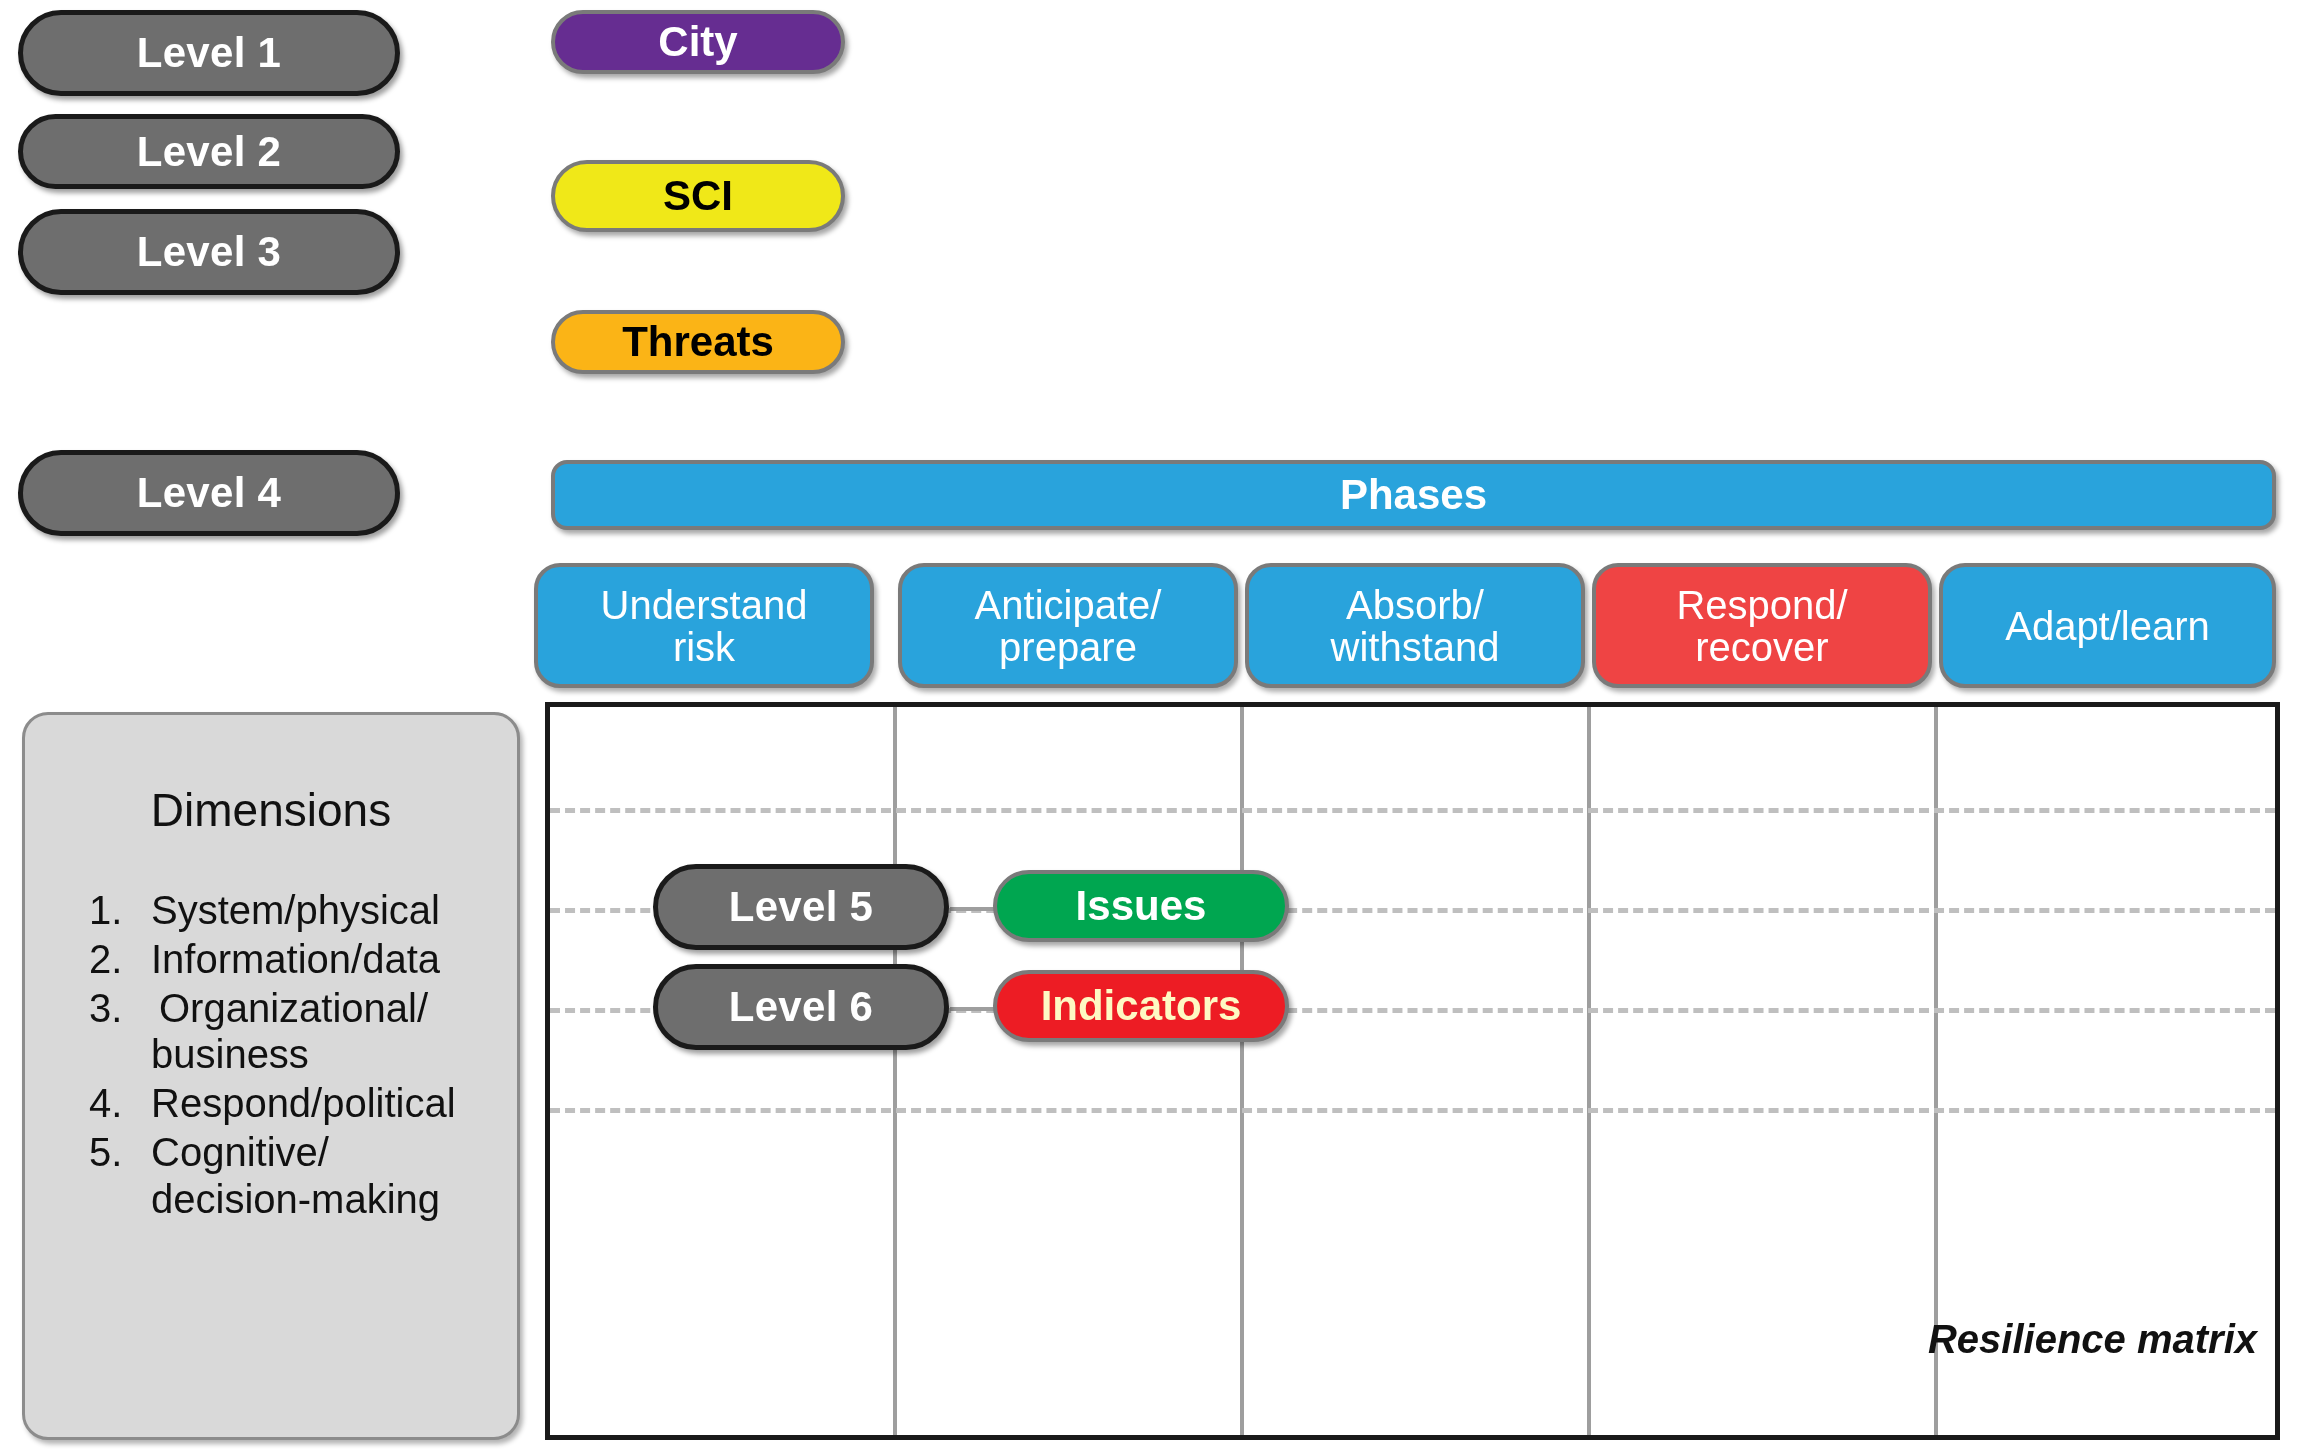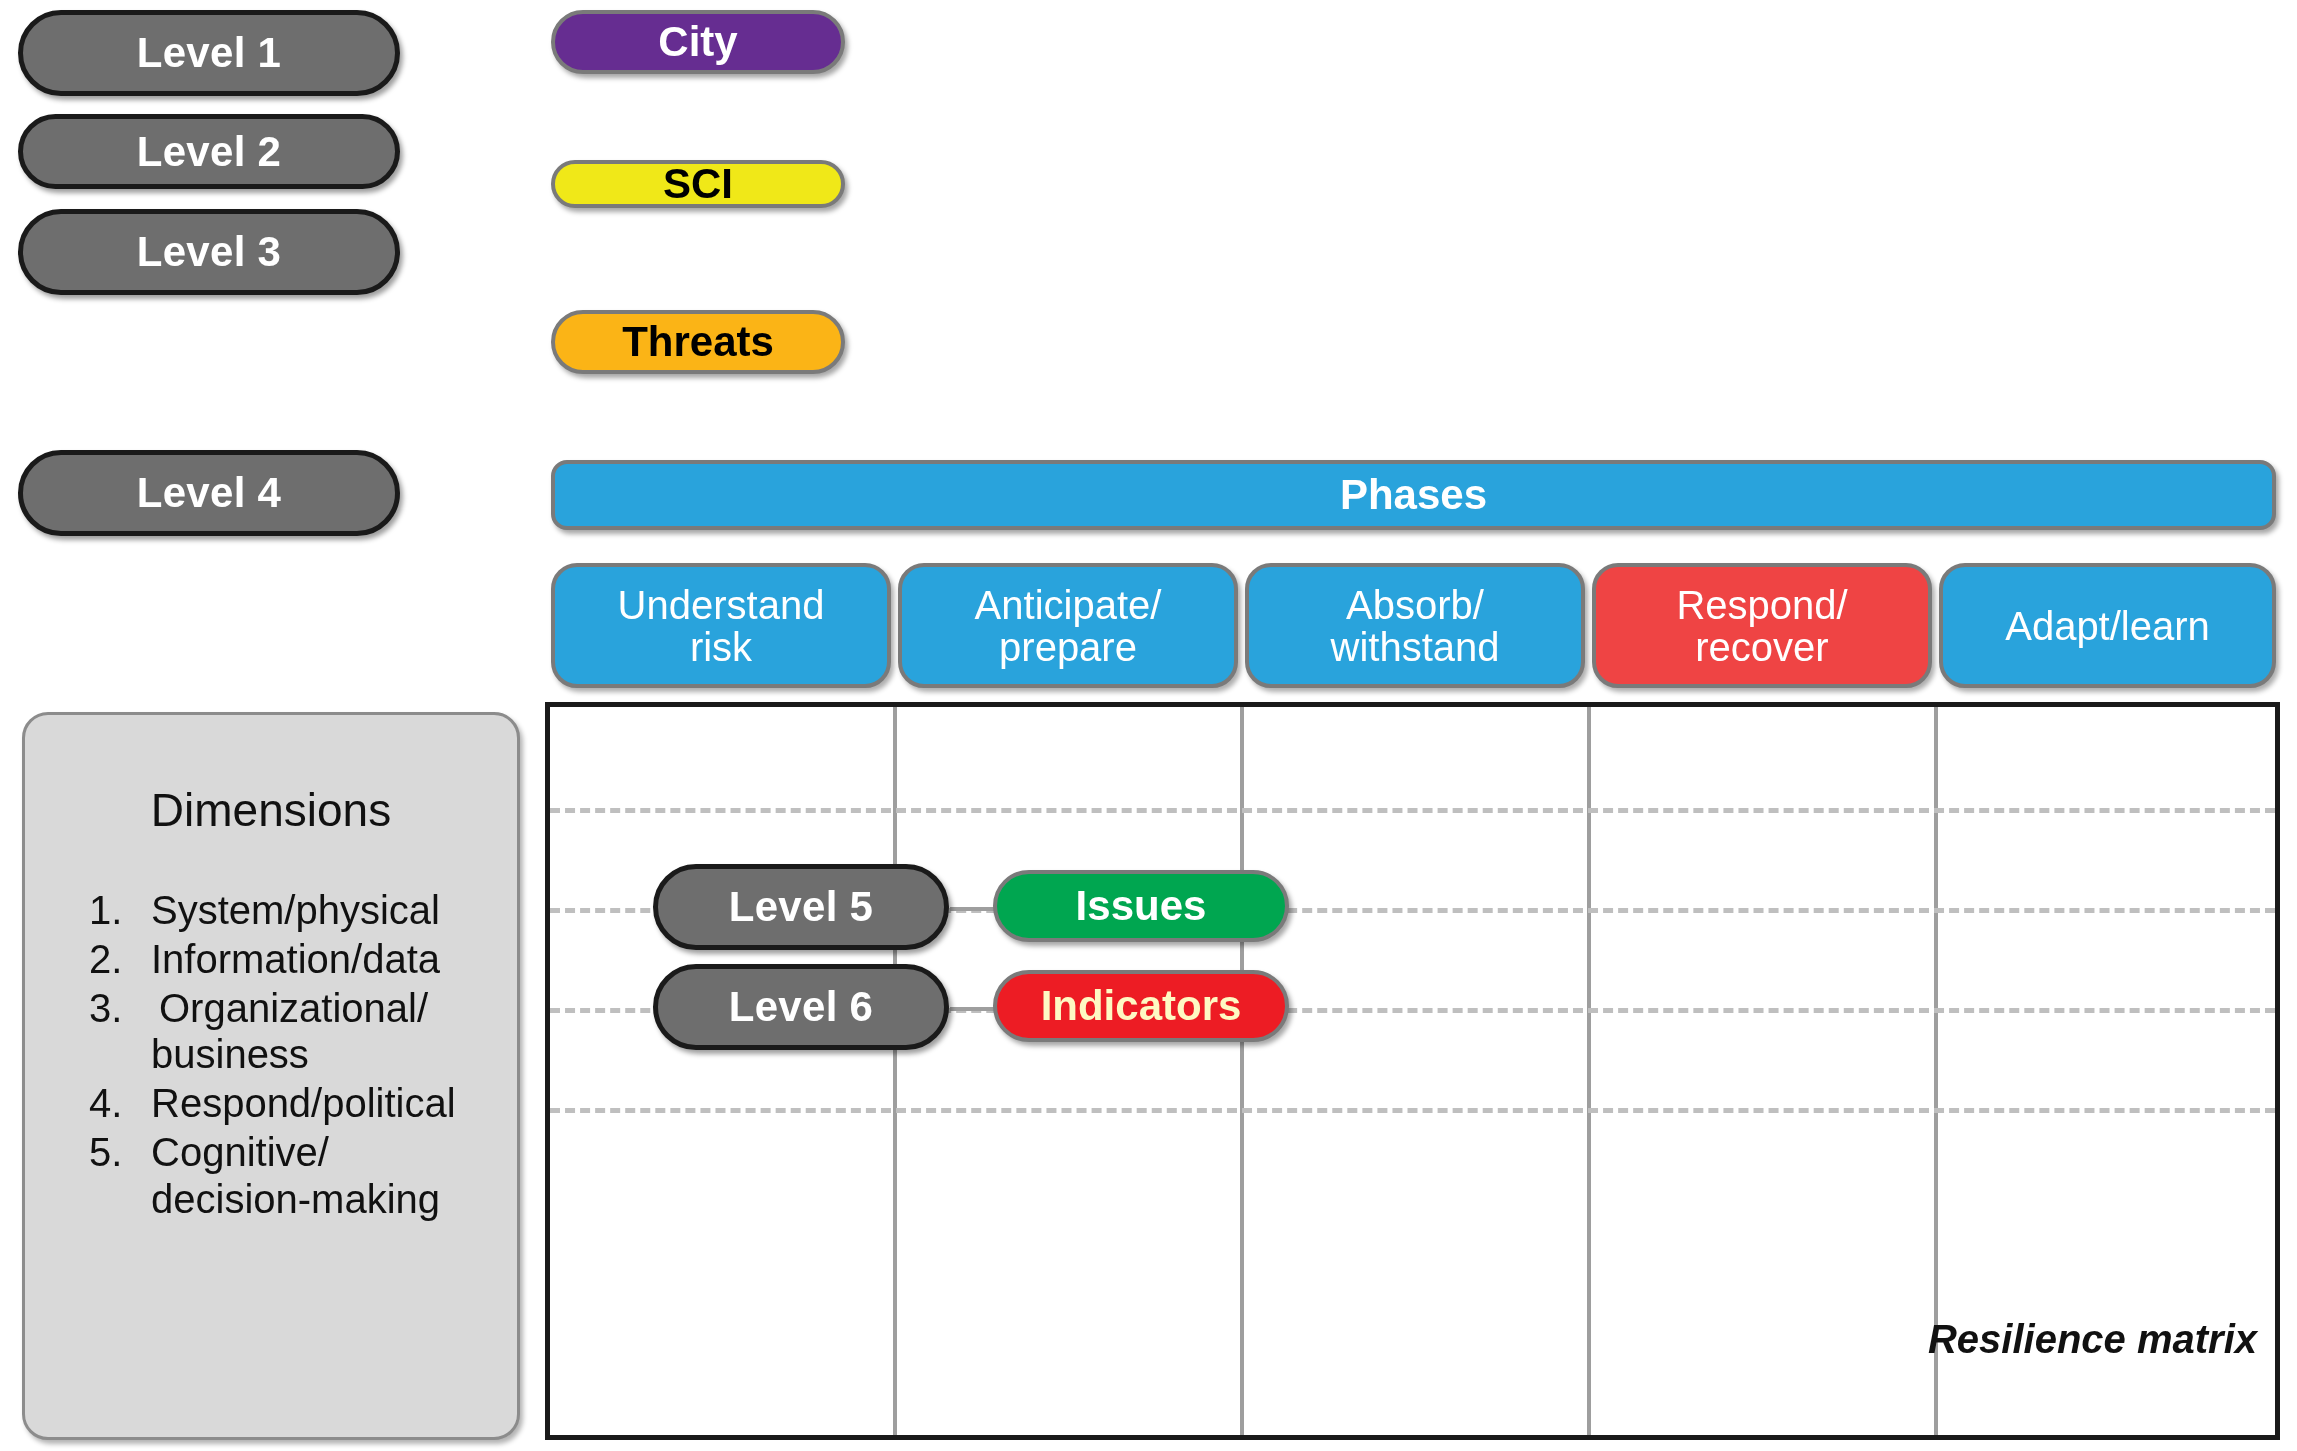--- a/index.html
+++ b/index.html
@@ -157,33 +157,33 @@
   </div>
 
   <div class="pill level-pill" style="left:18px; top:450px; width:382px; height:86px;">
     <span>Level 4</span>
   </div>
 
   <div class="pill concept-pill" style="left:551px; top:10px; width:294px; height:64px; background:#662D91; color:#FFFFFF;">
     <span>City</span>
   </div>
 
-  <div class="pill concept-pill" style="left:551px; top:160px; width:294px; height:48px; background:#F0E818; color:#000000;">
+  <div class="pill concept-pill" style="left:551px; top:160px; width:294px; height:72px; background:#F0E818; color:#000000;">
     <span>SCI</span>
   </div>
 
   <div class="pill concept-pill" style="left:551px; top:310px; width:294px; height:64px; background:#FBB416; color:#000000;">
     <span>Threats</span>
   </div>
 
   <div class="pill concept-pill" style="left:551px; top:460px; width:1725px; height:70px; background:#29A3DC; color:#FFFFFF; border-radius:16px;">
     <span>Phases</span>
   </div>
 
-  <div class="phase-box" style="left:551px; top:563px; width:340px; height:125px; background:#29A3DC;">
+  <div class="phase-box" style="left:534px; top:563px; width:340px; height:125px; background:#29A3DC;">
     <span>Understand
 risk</span>
   </div>
 
   <div class="phase-box" style="left:898px; top:563px; width:340px; height:125px; background:#29A3DC;">
     <span>Anticipate/
 prepare</span>
   </div>
 
   <div class="phase-box" style="left:1245px; top:563px; width:340px; height:125px; background:#29A3DC;">

